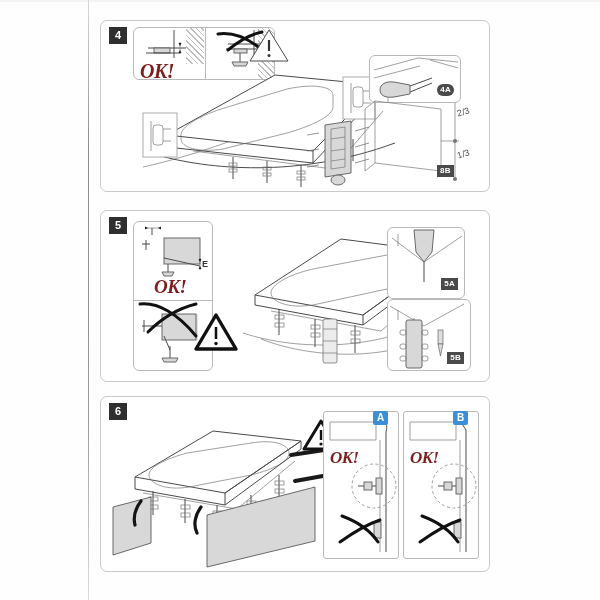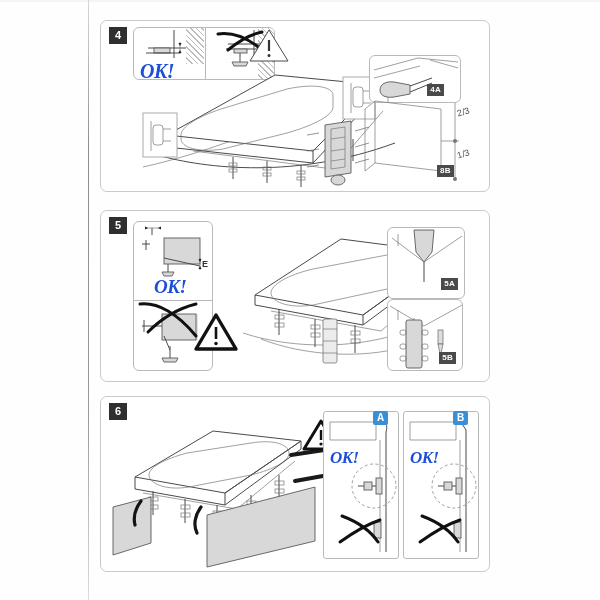--- a/index.html
+++ b/index.html
@@ -80,21 +80,21 @@
     background: #ffffff;
     box-sizing: border-box;
     overflow: hidden;
   }
 
   .ok-text {
     position: absolute;
     font-family: "Liberation Serif", serif;
     font-style: italic;
     font-weight: bold;
-    color: #1d4ed8;
+    color: #7f1d1d;
     letter-spacing: -0.5px;
   }
 
   .hatch {
     position: absolute;
     background:
       repeating-linear-gradient(45deg,
         #bdbdbd 0px, #bdbdbd 1px,
         #ffffff 1px, #ffffff 4px);
   }
@@ -240,21 +240,21 @@
     <div class="inset" style="left:268px; top:34px; width:92px; height:48px;">
       <svg style="position:absolute; left:0; top:0;" width="92" height="48">
         <path class="ln-thin" d="M4 14 L48 2 L88 6"></path>
         <path class="ln-thin" d="M4 22 L50 10"></path>
         <path class="ln-thin" d="M60 4 L88 12"></path>
         <path class="ln-g" d="M10 34 C10 28 16 25 24 26 L40 29 L40 38 L24 41 C16 42 10 40 10 34 Z"></path>
         <path class="ln" d="M40 30 L62 22"></path>
         <path class="ln" d="M40 36 L62 27"></path>
         <path class="ln-thin" d="M18 41 L18 46"></path>
       </svg>
-      <div class="sub-badge" style="right:16px; bottom:6px;">4A</div>
+      <div class="sub-badge" style="right:6px; bottom:6px;border-radius:6px;">4A</div>
     </div>
 
     <svg style="position:absolute; left:206px; top:74px;" width="160" height="92">
 
       <path class="ln-thin" d="M68 6 L134 14 L134 76 L68 68 Z"></path>
       <path class="ln-thin" d="M68 6 L58 14 L58 76 L68 68"></path>
 
       <path class="ln-g" d="M18 30 L44 26 L44 78 L18 82 Z"></path>
       <path class="ln-thin" d="M24 34 L38 32 L38 72 L24 74 Z"></path>
       <g class="ln-thin">
@@ -372,21 +372,21 @@
     <div class="inset" style="left:286px; top:16px; width:78px; height:72px;">
       <svg style="position:absolute; left:0; top:0;" width="78" height="62">
         <path class="ln-thin" d="M4 10 L36 34 L74 8"></path>
         <path class="ln-thin" d="M10 6 L10 18"></path>
         <path class="ln-g" d="M26 2 L46 2 L44 24 L36 34 L28 24 Z"></path>
         <line class="ln" x1="36" y1="34" x2="36" y2="54"></line>
       </svg>
       <div class="sub-badge" style="right:6px; bottom:8px;">5A</div>
     </div>
 
-    <div class="inset" style="left:286px; top:88px; width:76px; height:72px;">
+    <div class="inset" style="left:286px; top:88px; width:84px; height:72px;">
       <svg style="position:absolute; left:0; top:0;" width="78" height="72">
         <path class="ln-thin" d="M2 6 L36 26 L76 4"></path>
         <path class="ln-thin" d="M10 10 L10 20"></path>
         <path class="ln-thin" d="M26 18 L26 28"></path>
         <rect class="ln-g" x="18" y="20" width="16" height="48" rx="2"></rect>
         <g class="ln-thin">
           <rect x="12" y="30" width="6" height="5" rx="2"></rect>
             <rect x="34" y="30" width="6" height="5" rx="2"></rect>
           <rect x="12" y="44" width="6" height="5" rx="2"></rect>
             <rect x="34" y="44" width="6" height="5" rx="2"></rect>

